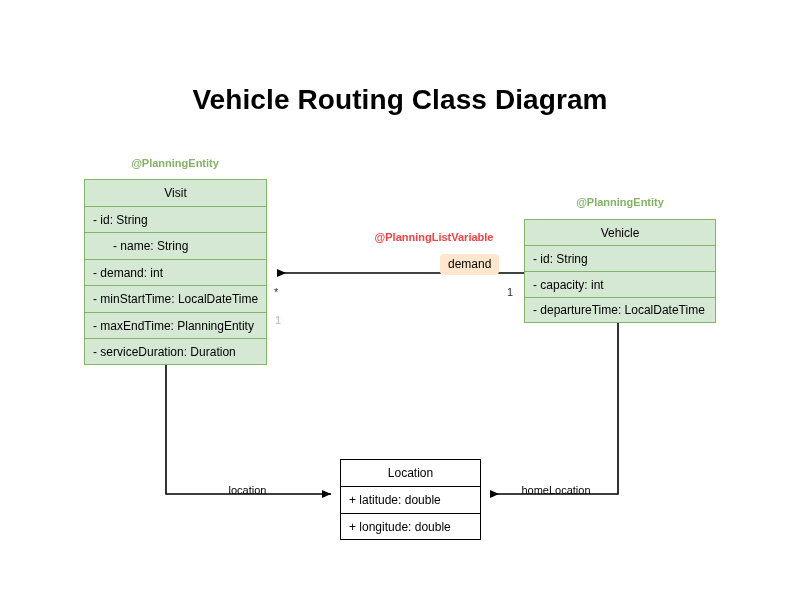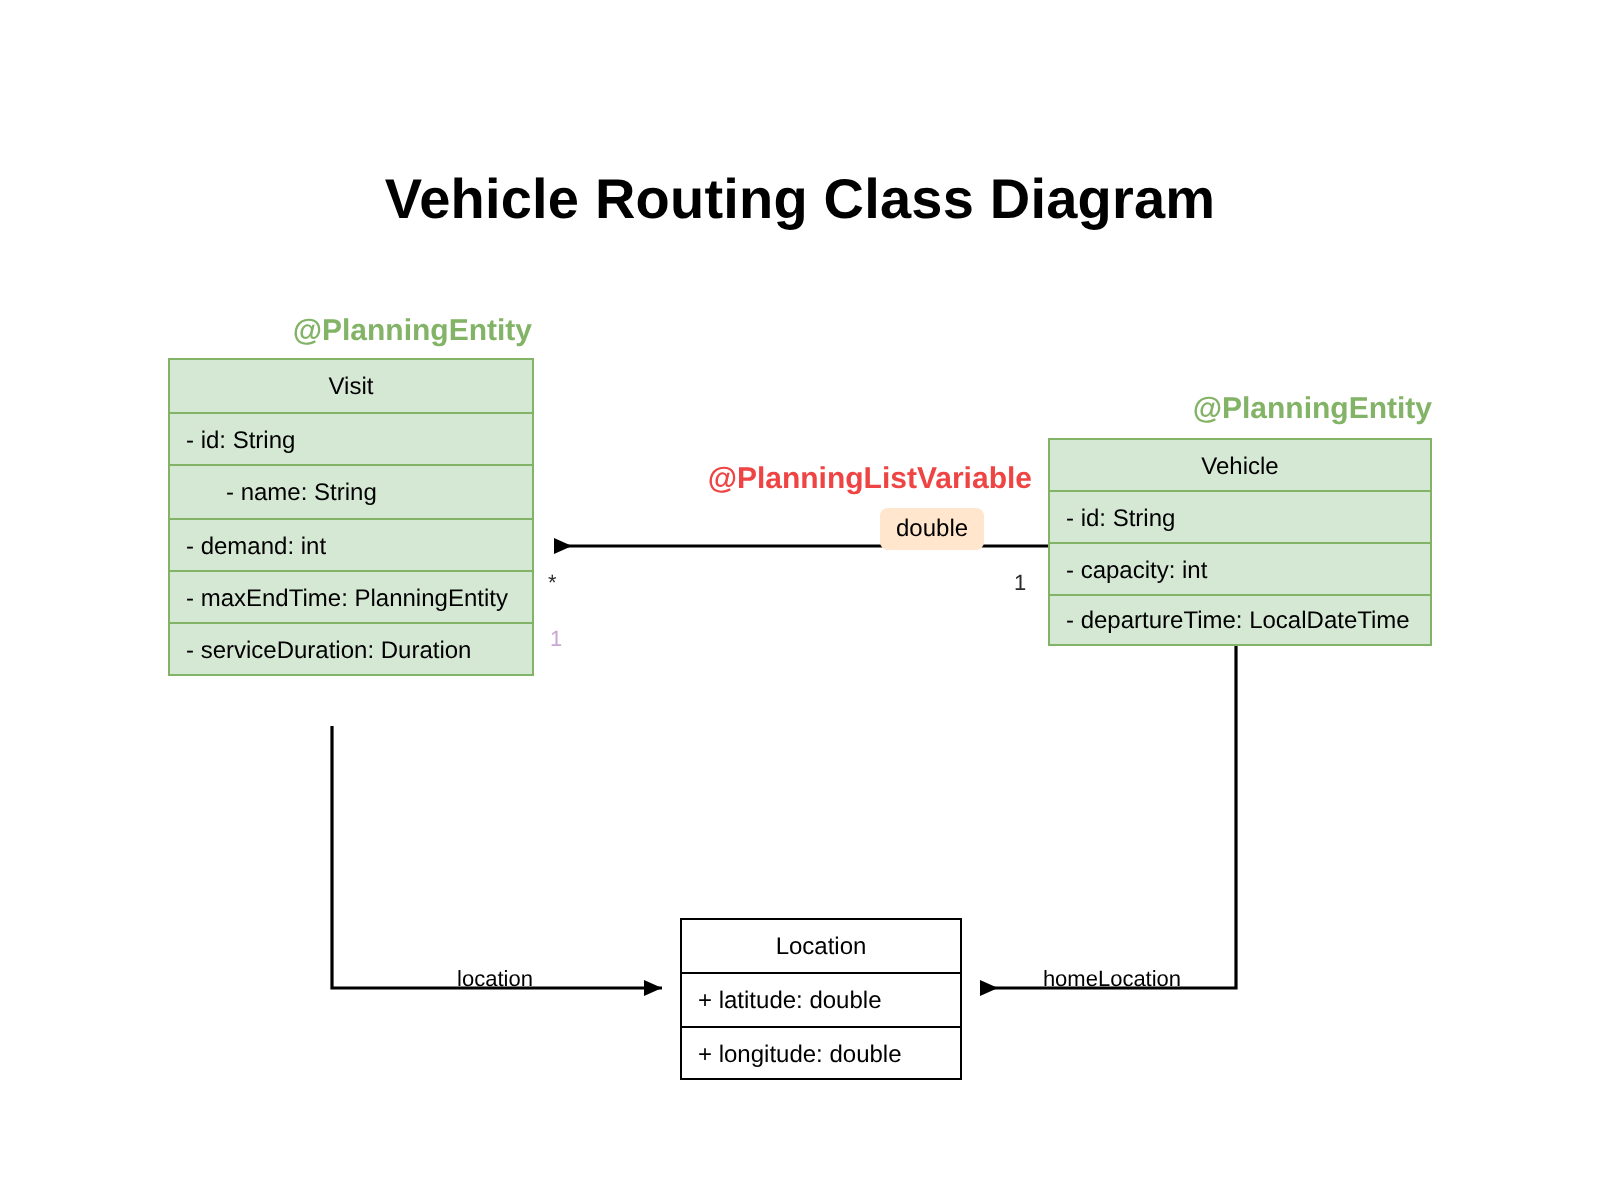--- a/index.html
+++ b/index.html
@@ -30,24 +30,24 @@
     text-align: center;
     font-size: 28px;
     font-weight: bold;
     color: #000000;
     letter-spacing: 0.1px;
   }
 
   
   .stereotype {
     position: absolute;
-    font-size: 15px;
+    font-size: 11px;
     font-weight: bold;
     white-space: nowrap;
-    text-align: right;
+    text-align: center;
   }
   .stereotype.green  { color: #82b366; }
   .stereotype.orange { color: #ef4444; }
 
   
   .uml-class {
     position: absolute;
     box-sizing: border-box;
     font-size: 12px;
   }
@@ -152,20 +152,21 @@
     </g>
   </svg>
 
   <div class="stereotype green" style="left:84px; top:157px; width:182px;">@PlanningEntity</div>
 
   <div class="uml-class green" style="left:84px; top:179px; width:183px;">
     <div class="cls-row cls-name" style="height:27px;">Visit</div>
     <div class="cls-row cls-attr" style="height:26px;">- id: String</div>
     <div class="cls-row cls-attr" style="height:27px;padding-left:28px;">- name: String</div>
     <div class="cls-row cls-attr" style="height:26px;">- demand: int</div>
+    <div class="cls-row cls-attr" style="height:27px;">- minStartTime: LocalDateTime</div>
     <div class="cls-row cls-attr" style="height:26px;">- maxEndTime: PlanningEntity</div>
     <div class="cls-row cls-attr" style="height:27px;">- serviceDuration: Duration</div>
   </div>
 
   <div class="stereotype green" style="left:524px; top:196px; width:192px;">@PlanningEntity</div>
 
   <div class="uml-class green" style="left:524px; top:219px; width:192px;">
     <div class="cls-row cls-name" style="height:26px;">Vehicle</div>
     <div class="cls-row cls-attr" style="height:26px;">- id: String</div>
     <div class="cls-row cls-attr" style="height:26px;">- capacity: int</div>
@@ -173,21 +174,21 @@
   </div>
 
   <div class="uml-class plain" style="left:340px; top:459px; width:141px;">
     <div class="cls-row cls-name" style="height:27px;">Location</div>
     <div class="cls-row cls-attr" style="height:27px;">+ latitude: double</div>
     <div class="cls-row cls-attr" style="height:27px;">+ longitude: double</div>
   </div>
 
   <div class="stereotype orange" style="left:352px; top:231px; width:164px;">@PlanningListVariable</div>
 
-  <div class="edge-label badge" style="left:440px; top:254px;">double</div>
+  <div class="edge-label badge" style="left:440px; top:254px;">demand</div>
 
   <div class="multiplicity" style="left:274px; top:286px;">*</div>
 
   <div class="multiplicity faded" style="left:275px; top:314px;">1</div>
 
   <div class="multiplicity" style="left:507px; top:286px;">1</div>
 
   <div class="edge-label" style="left:200px; top:484px; width:95px;">location</div>
 
   <div class="edge-label" style="left:508px; top:484px; width:96px;">homeLocation</div>

